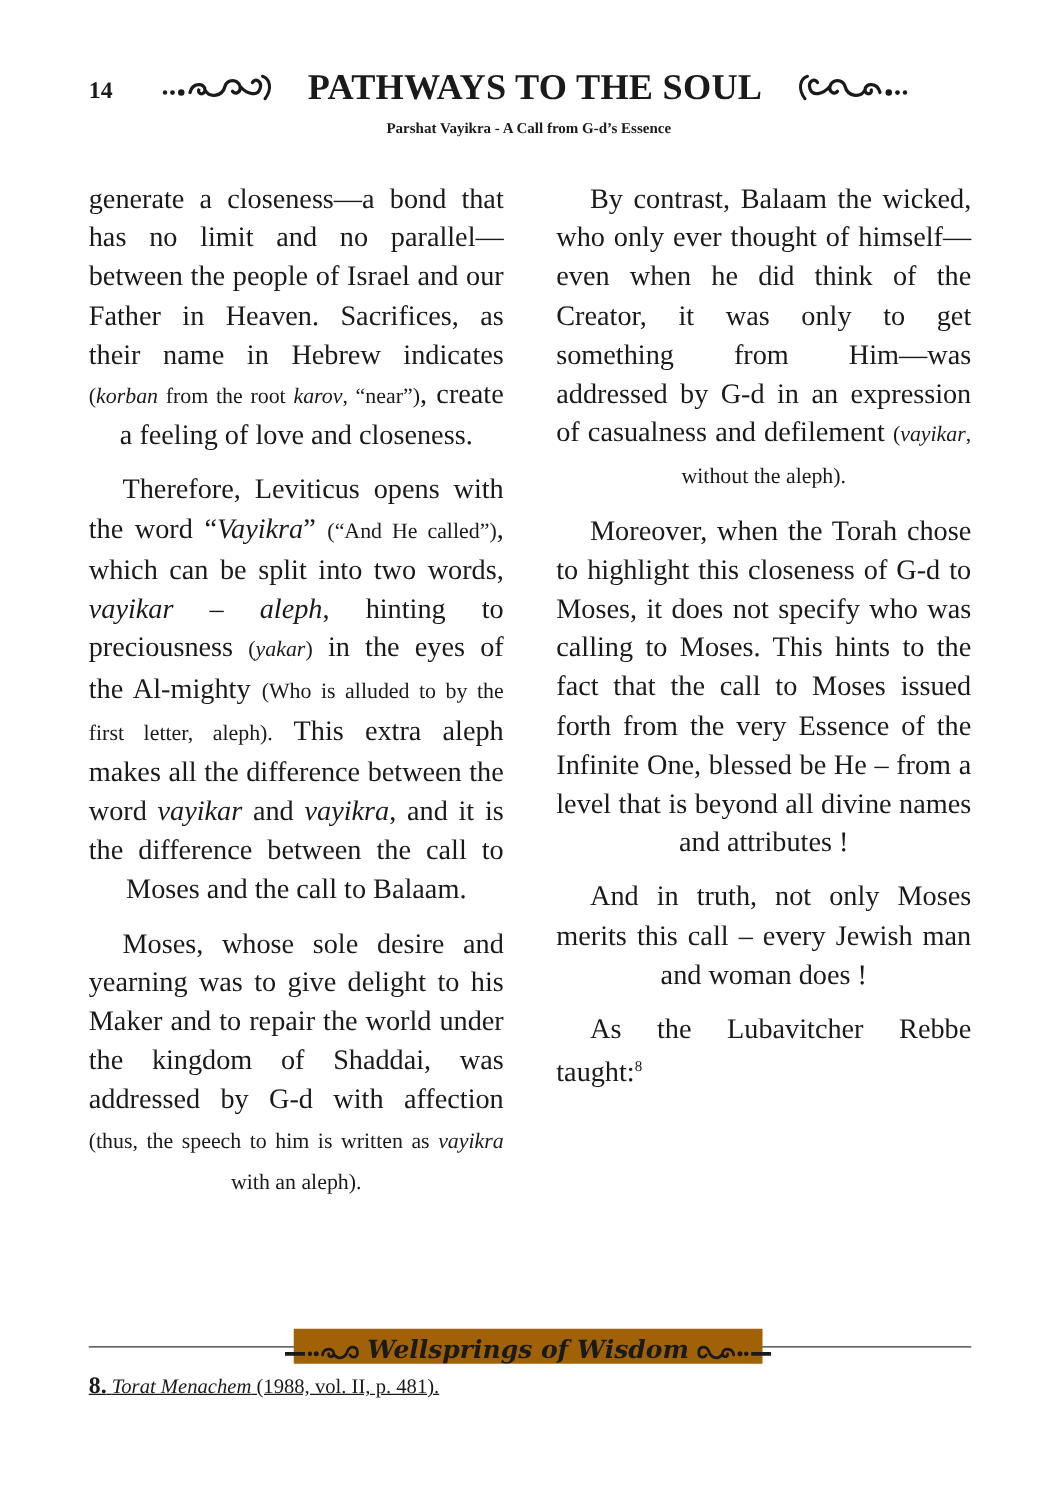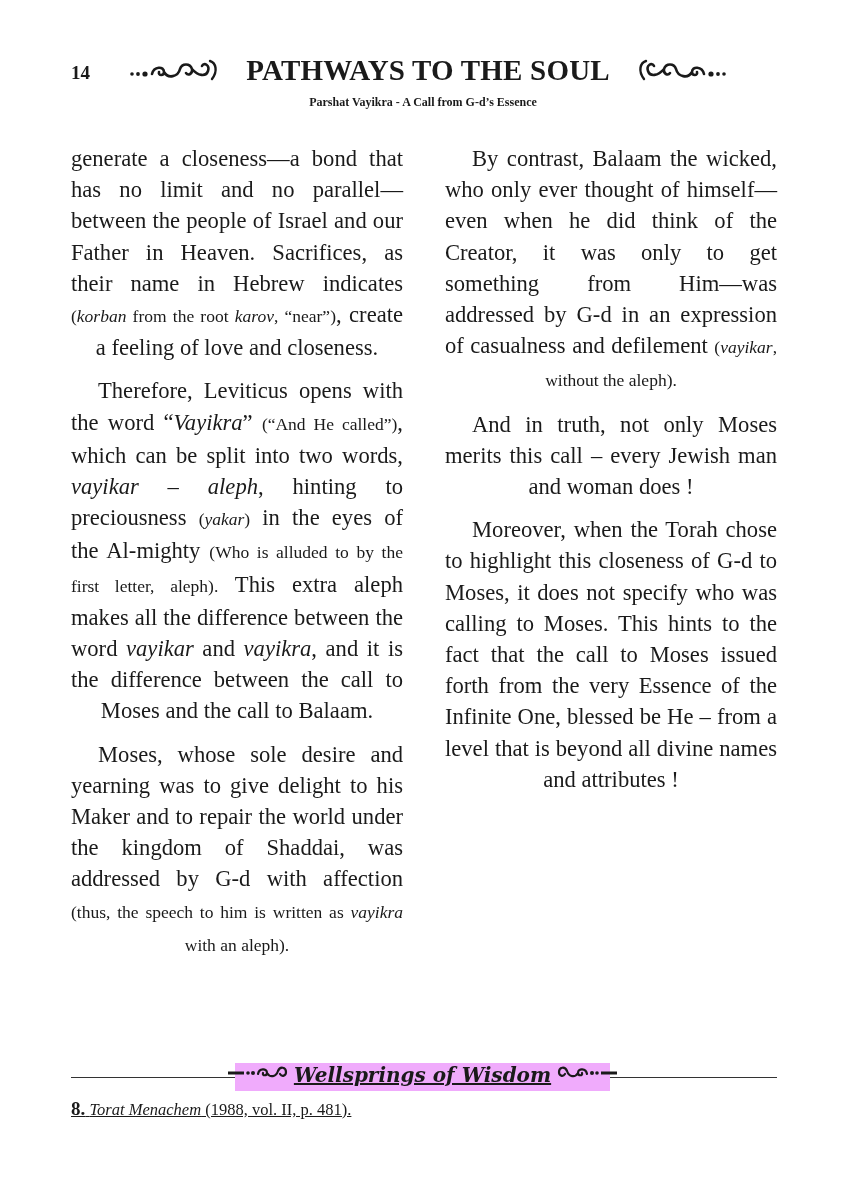--- a/index.html
+++ b/index.html
@@ -14,22 +14,22 @@
               font-size: 12px; font-weight: bold; }
   .col { position: absolute; top: 143px; width: 332px; font-size: 22.6px; line-height: 31.2px; }
   .col.left { left: 71px; }
   .col.right { left: 445px; }
   .col p { margin: 0 0 12px 0; text-align: justify; text-align-last: center; text-indent: 27px; hyphens: none; }
   .col p.noindent { text-indent: 0; }
   .col p.cont { text-align-last: justify; }
   .sm { font-size: 17.5px; }
   sup.fn { font-size: 12px; vertical-align: 8px; }
   .footer-rule { position: absolute; left: 71px; width: 706px; top: 1077px; height: 1px; background: #333; }
-  .footer-band { position: absolute; left: 235px; top: 1063px; width: 375px; height: 28px; background: #f0abfc;
-                 display: flex; align-items: flex-start; justify-content: center; text-decoration: underline; }
+  .footer-band { position: absolute; left: 235px; top: 1063px; width: 375px; height: 28px; background: #a16207;
+                 display: flex; align-items: flex-end; justify-content: center; }
   .footer-title { font-family: "DejaVu Serif", serif; font-style: italic; font-weight: bold; font-size: 20px; margin: 0 4px; white-space: nowrap; }
   .footnote { position: absolute; left: 71px; top: 1098px; font-size: 16.5px; text-decoration: underline; }
   .footnote .num { font-weight: bold; font-size: 19px; }
 </style>
 </head>
 <body>
 
 <div class="page-number">14</div>
 
 <div class="running-head">
@@ -65,22 +65,25 @@
   </p>
   <p>
     <span>Moses, whose sole desire and yearning was to give delight to his Maker and to repair the world under the kingdom of Shaddai, was addressed by G-d with affection </span><span class="sm"><span>(thus, the speech to him is written as </span><i>vayikra</i><span> with an aleph).</span></span>
   </p>
 </div>
 
 <div class="col right">
   <p>
     <span>By contrast, Balaam the wicked, who only ever thought of himself—even when he did think of the Creator, it was only to get something from Him—was addressed by G-d in an expression of casualness and defilement </span><span class="sm"><span>(</span><i>vayikar</i><span>, without the aleph).</span></span>
   </p>
+  <p>Moreover, when the Torah chose to highlight this closeness of G-d to Moses, it does not specify who was calling to Moses. This hints to the fact that the call to Moses issued forth from the very Essence of the Infinite One, blessed be He – from a level that is beyond all divine names and attributes !</p>
   <p>And in truth, not only Moses merits this call – every Jewish man and woman does !</p>
-  <p>Moreover, when the Torah chose to highlight this closeness of G-d to Moses, it does not specify who was calling to Moses. This hints to the fact that the call to Moses issued forth from the very Essence of the Infinite One, blessed be He – from a level that is beyond all divine names and attributes !</p>
+  <p style="text-align-last:left;">
+    <span>As the Lubavitcher Rebbe taught:</span><sup class="fn">8</sup>
+  </p>
 </div>
 
 <div class="footer-rule"></div>
 <div class="footer-band">
   <span class="orn">
     <svg width="62" height="18" viewBox="0 0 62 18">
       <path d="M0 10 L16 10" stroke="#1a1a1a" stroke-width="3"></path>
         <circle cx="20" cy="10" r="1.8" fill="#1a1a1a"></circle>
         <circle cx="25" cy="10" r="2" fill="#1a1a1a"></circle>
       <path d="M30 11 C31 5, 39 5, 39 10 C39 13, 34 13, 35 10 M39 10 C42 15, 48 14, 50 8 C52 3, 58 4, 58 9 C58 13, 54 14, 52 11" fill="none" stroke="#1a1a1a" stroke-width="2.2" stroke-linecap="round"></path>

